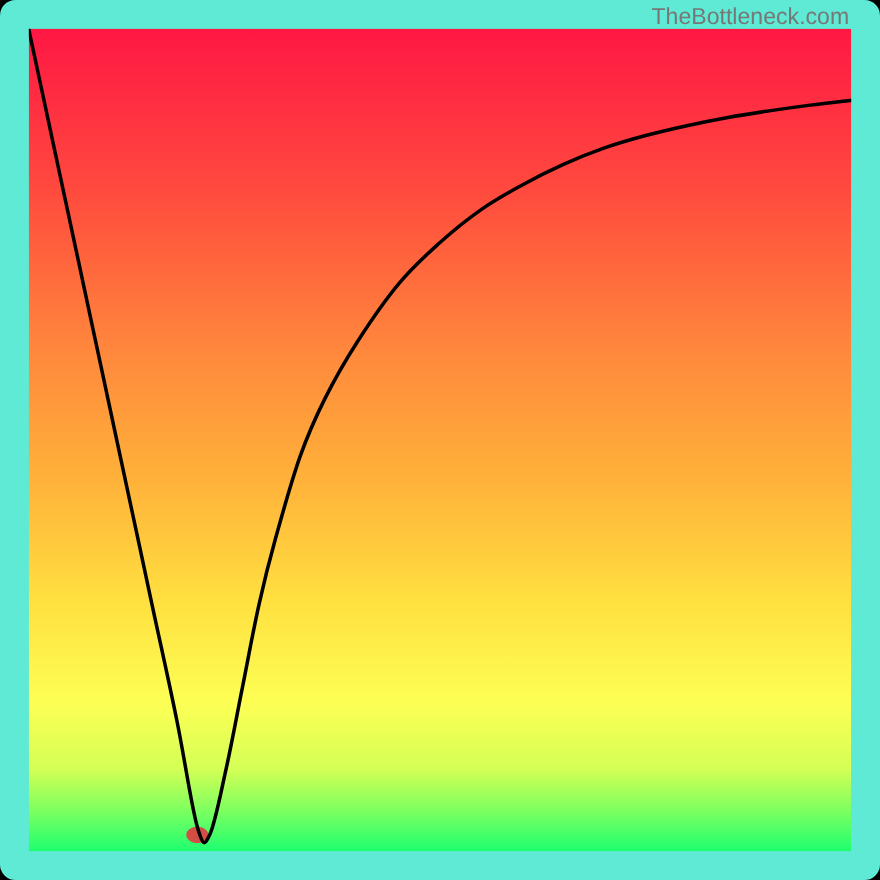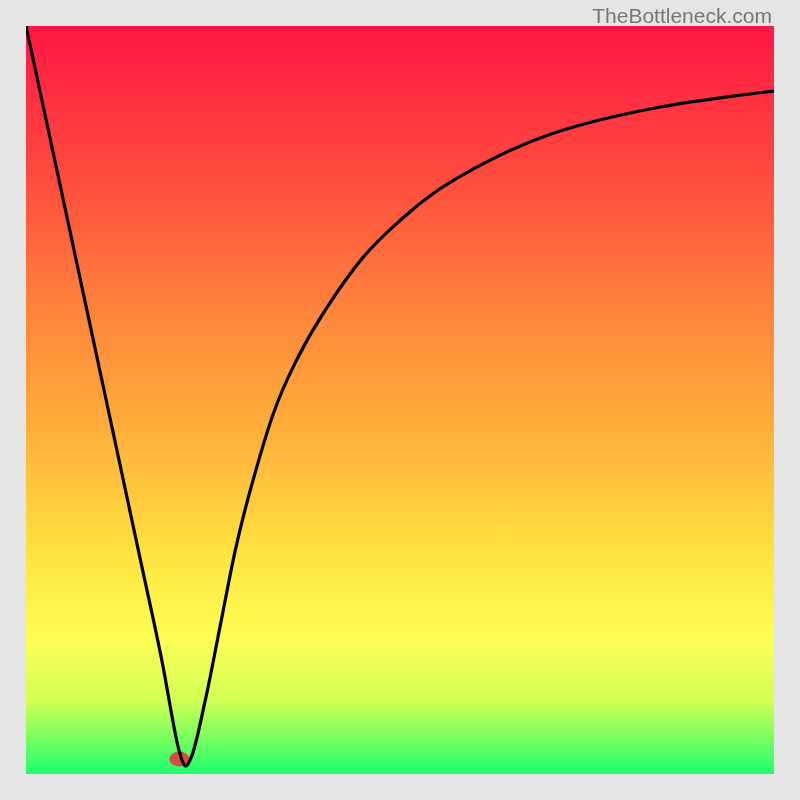--- a/index.html
+++ b/index.html
@@ -7,21 +7,22 @@
     padding: 0;
     width: 800px;
     height: 800px;
     background: #000;
     overflow: hidden;
   }
   .chart-container {
     position: relative;
     width: 800px;
     height: 800px;
-    background: #e5e5e5;
+    background: #5eead4;
+    border-radius: 14px;
   }
   .plot-area {
     position: absolute;
     left: 26px;
     top: 26px;
     width: 748px;
     height: 748px;
     overflow: hidden;
   }
   .gradient-bg {

